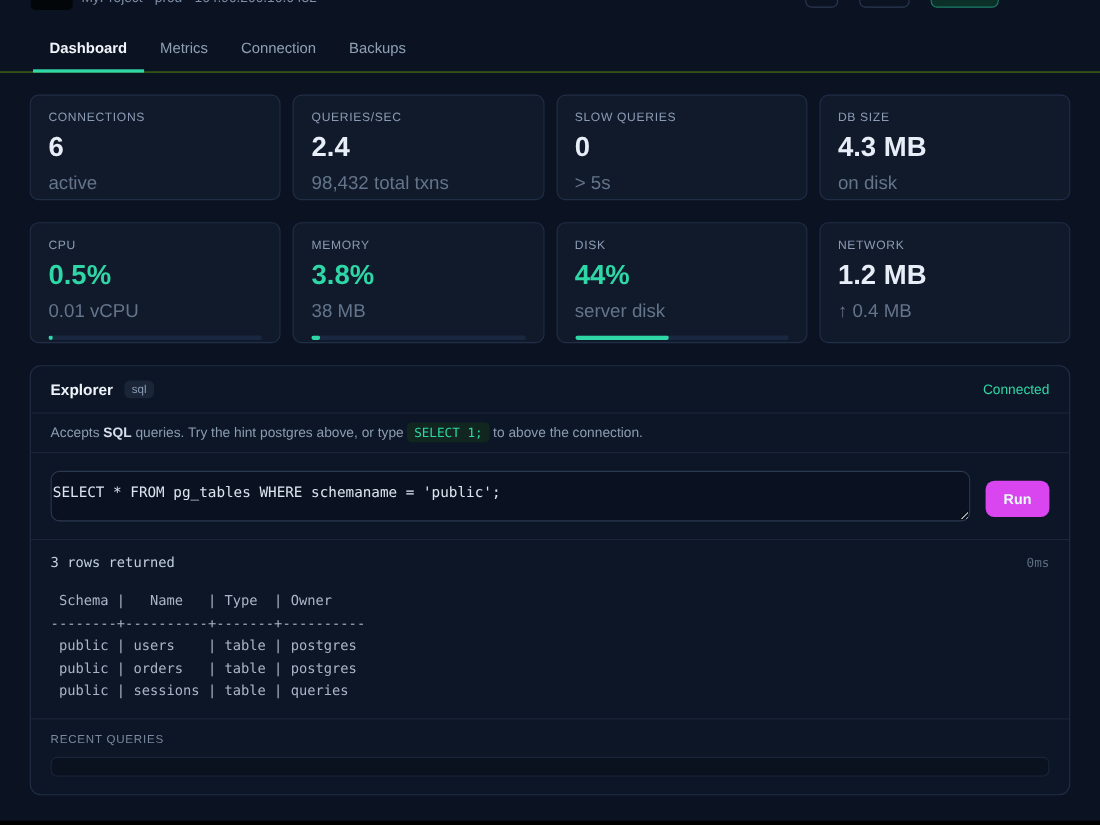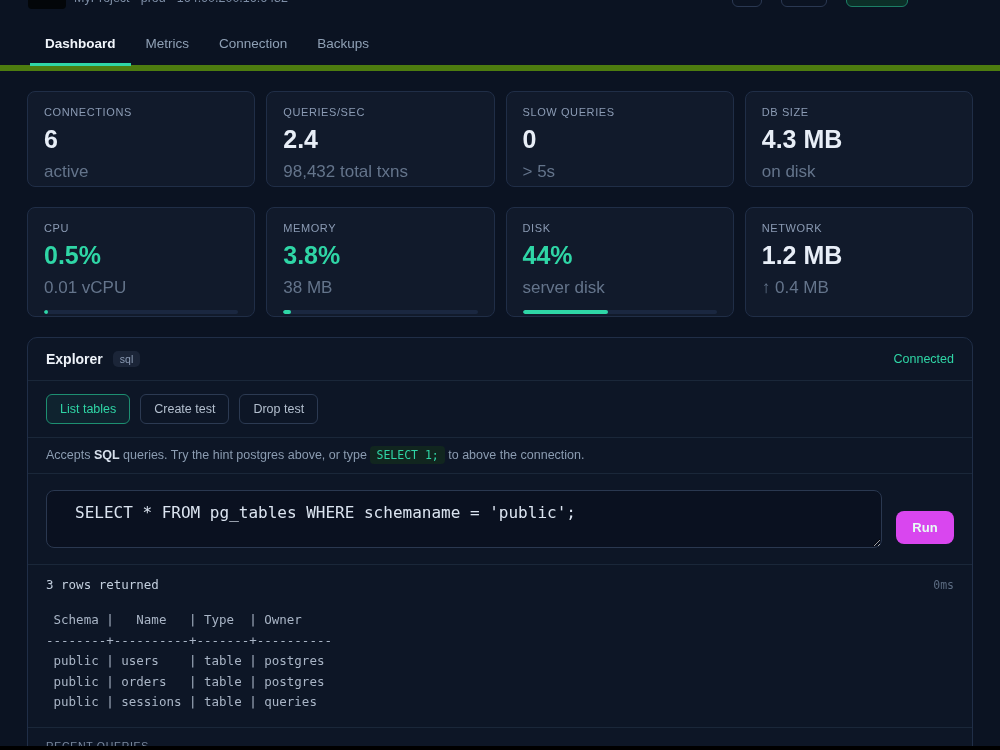--- a/index.html
+++ b/index.html
@@ -13,21 +13,21 @@
   }
   
   .top-strip { height: 12px; overflow: hidden; position: relative; padding-left: 28px; display: flex; align-items: flex-start; }
   .logo-box { width: 38px; height: 22px; margin-top: -13px; background: #030609; border-radius: 4px; flex: 0 0 auto; }
   .top-sub { font-size: 12.5px; color: #7e8ea6; margin: -9px 0 0 8px; white-space: nowrap; }
   .top-actions { position: absolute; top: -17px; right: 92px; display: flex; gap: 19px; }
   .top-actions .ghost-btn { height: 24px; border: 1px solid #2a3852; border-radius: 6px; background: transparent; }
   .gb-1 { width: 30px; } .gb-2 { width: 46px; }
   .gb-3 { width: 62px; background: #0c2f28 !important; border-color: #1c7e66 !important; }
   
-  .tabs { display: flex; padding: 0 30px; border-bottom: 6px solid #4d7c0f; margin-top: 12px; }
+  .tabs { display: flex; padding: 0 30px; border-bottom: 1px solid #4d7c0f; margin-top: 12px; }
   .tab { padding: 12px 15px 12px; font-size: 13.5px; color: #8fa0b5; cursor: pointer; margin-bottom: -1px; border-bottom: 3px solid transparent; }
   .tab.active { color: #f1f5fb; font-weight: bold; border-bottom-color: #2fd6a6; }
   
   .grid { display: grid; grid-template-columns: repeat(4, 1fr); gap: 11px; padding: 20px 27px 0; }
   .card {
     background: #111a2b; border: 1px solid #202e47; border-radius: 8px;
     padding: 14px 16px; height: 96px; overflow: hidden;
   }
   .grid.gauges .card { height: 110px; }
   .card .label { font-size: 11px; letter-spacing: 0.6px; color: #8b9bb4; }
@@ -45,24 +45,24 @@
   .panel-badge { font-size: 10.5px; padding: 2px 7px; border-radius: 5px; background: #1b2538; color: #8b9bb4; }
   .panel-status { margin-left: auto; font-size: 12.5px; color: #2fd6a6; text-align: right; }
   .hints { display: flex; gap: 10px; padding: 13px 18px; }
   .hint-btn { font-family: "Liberation Sans", sans-serif; font-size: 12.5px; padding: 7px 13px; border-radius: 6px; background: transparent; border: 1px solid #2c3a52; color: #b3bfce; cursor: pointer; }
   .hint-btn.active { border-color: #1d8f71; color: #2fd6a6; background: rgba(47, 214, 166, 0.07); }
   .help { padding: 10px 18px 11px; font-size: 12.5px; color: #8b9cb1; }
   .help b { color: #d7e0ec; }
   .code-chip { font-family: "DejaVu Sans Mono", monospace; font-size: 11.5px; color: #2fd6a6; background: #11261f; padding: 2px 6px; border-radius: 4px; }
   .query-row { padding: 16px 18px; display: flex; gap: 14px; align-items: flex-end; }
   .sql-input {
-    flex: 1; height: 58px; resize: vertical;
+    flex: 1; height: 46px; resize: vertical;
     background: #0a1120; border: 1px solid #2a3850; border-radius: 8px;
-    font-family: "DejaVu Sans Mono", monospace; font-size: 16px; color: #dbe4f0;
-    padding: 12px 28px; outline: none;
+    font-family: "DejaVu Sans Mono", monospace; font-size: 13px; color: #dbe4f0;
+    padding: 12px 1px; outline: none;
   }
   .run-btn { width: 58px; height: 33px; margin-bottom: 4px; flex: 0 0 auto; background: #d946ef; border: none; border-radius: 8px; color: #e7fef4; font-weight: bold; font-size: 13px; font-family: "Liberation Sans", sans-serif; cursor: pointer; }
   .results { padding: 12px 18px 14px; font-family: "DejaVu Sans Mono", monospace; }
   .result-summary { display: flex; justify-content: space-between; align-items: center; font-size: 12.5px; color: #c2cedd; margin-bottom: 18px; }
   .result-ms { font-size: 11.5px; color: #5b6b80; }
   .result-line { white-space: pre; font-size: 12.5px; line-height: 20.5px; color: #a9b5c6; }
   .recent { padding: 12px 18px 16px; }
   .recent-label { font-size: 10.5px; letter-spacing: 0.7px; color: #7b8aa0; margin-bottom: 10px; }
   .recent-item { display: flex; justify-content: space-between; align-items: center; background: #0a1220; border: 1px solid #17243a; border-radius: 6px; padding: 8px 12px; cursor: pointer; }
   .bottom-strip { position: fixed; left: 0; bottom: 0; width: 1000px; height: 4px; background: #000; }
@@ -143,25 +143,20 @@
 </div>
 
 <div class="panel">
 
   <div class="panel-section panel-head">
     <span class="panel-title">Explorer</span>
     <span class="panel-badge">sql</span>
     <span class="panel-status">Connected</span>
   </div>
 
-  <div class="panel-section hints">
-    <button class="hint-btn active">List tables</button>
-    <button class="hint-btn">Create test</button>
-    <button class="hint-btn">Drop test</button>
-  </div>
 
   <div class="panel-section help">
     <span>Accepts </span><b>SQL</b><span> queries. Try the hint postgres above, or type </span><span class="code-chip">SELECT 1;</span><span> to above the connection.</span>
   </div>
 
   <div class="panel-section query-row">
     <textarea class="sql-input" spellcheck="false" style="">SELECT * FROM pg_tables WHERE schemaname = 'public';</textarea>
     <button class="run-btn">Run</button>
   </div>
 

